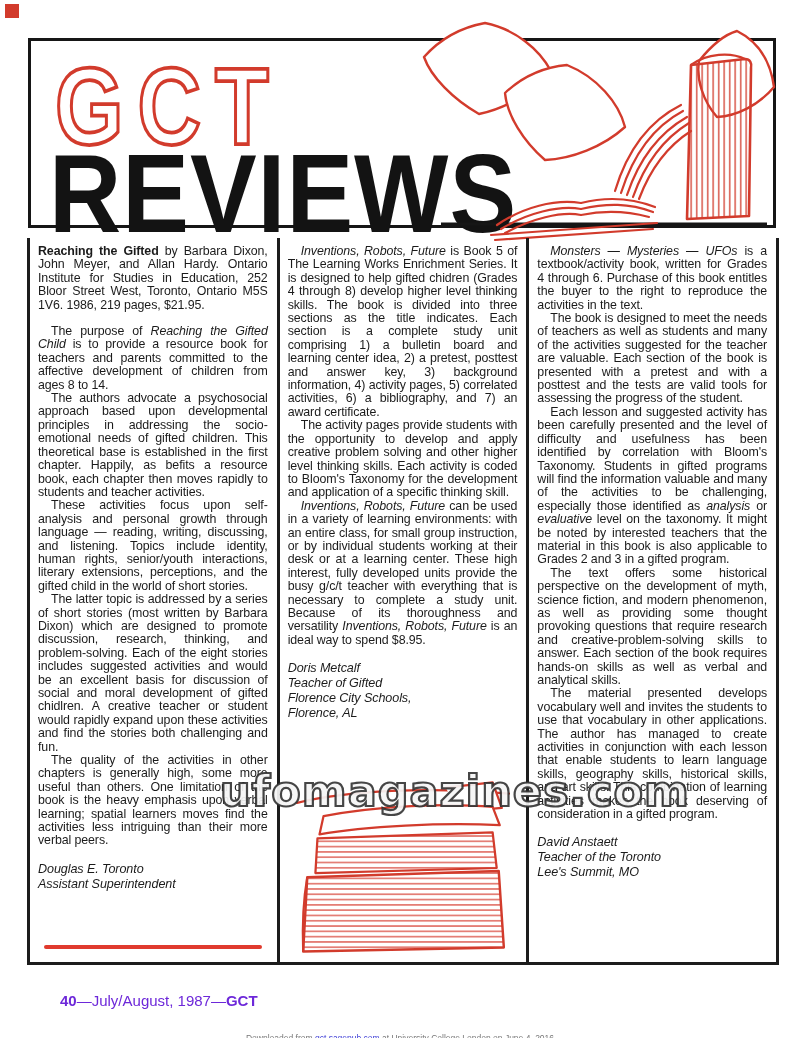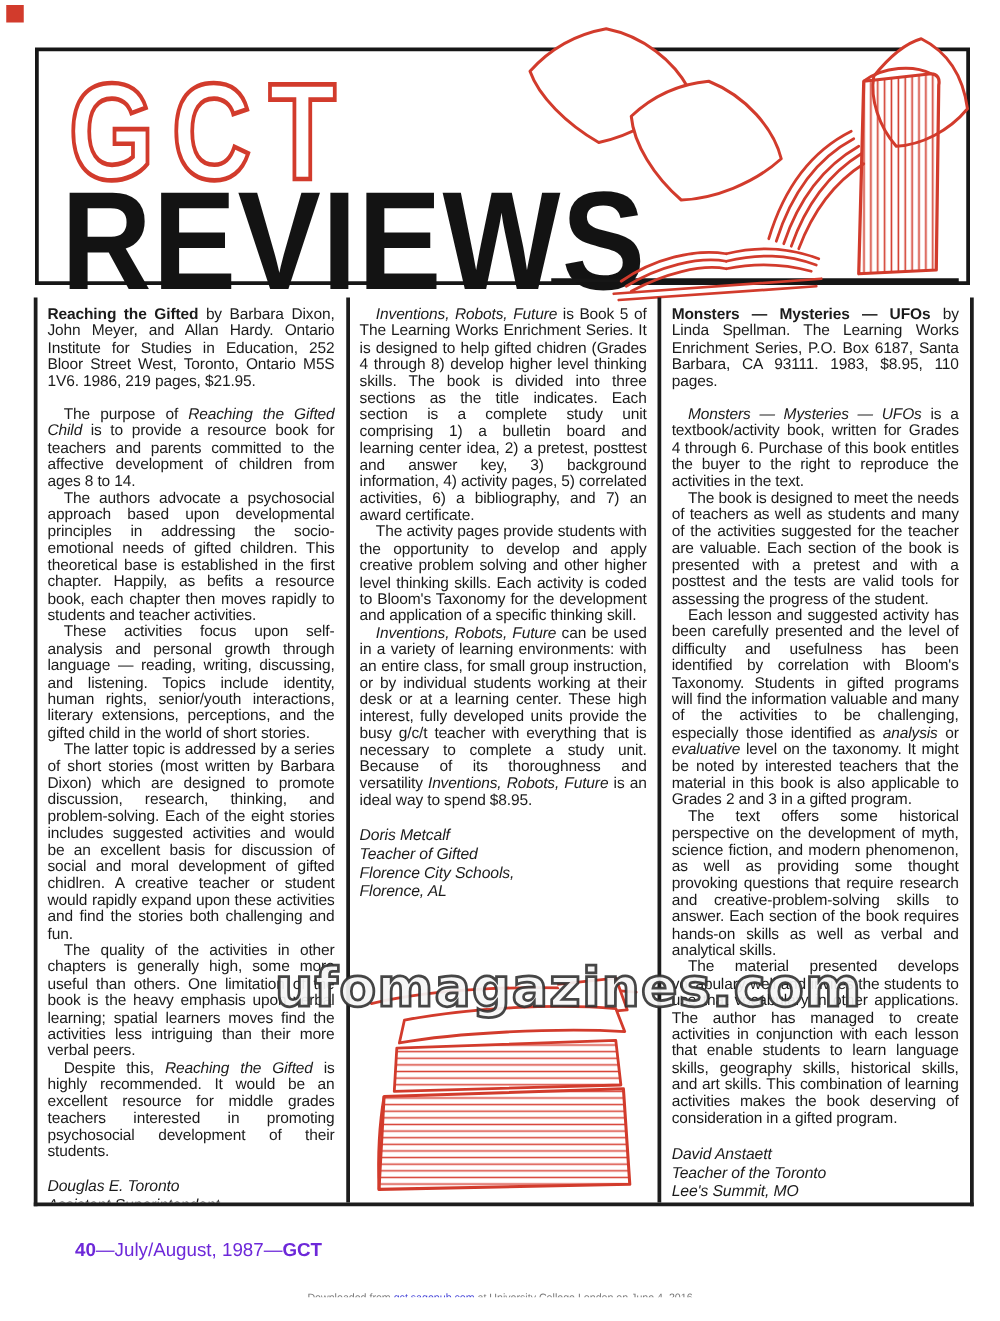--- a/index.html
+++ b/index.html
@@ -105,21 +105,20 @@
   <main class="content">
 
     <section class="col">
       <div class="col-text" id="colText0">
           <p class="review-head"><b>Reaching the Gifted</b> by Barbara Dixon, John Meyer, and Allan Hardy. Ontario Institute for Studies in Education, 252 Bloor Street West, Toronto, Ontario M5S 1V6. 1986, 219 pages, $21.95.</p>
           <p class="body-para"><span>The purpose of </span><i>Reaching the Gifted Child</i><span> is to provide a resource book for teachers and parents committed to the affective development of children from ages 8 to 14.</span></p>
           <p class="body-para"><span>The authors advocate a psychosocial approach based upon developmental principles in addressing the socio-emotional needs of gifted children. This theoretical base is established in the first chapter. Happily, as befits a resource book, each chapter then moves rapidly to students and teacher activities.</span></p>
           <p class="body-para"><span>These activities focus upon self-analysis and personal growth through language — reading, writing, discussing, and listening. Topics include identity, human rights, senior/youth interactions, literary extensions, perceptions, and the gifted child in the world of short stories.</span></p>
           <p class="body-para"><span>The latter topic is addressed by a series of short stories (most written by Barbara Dixon) which are designed to promote discussion, research, thinking, and problem-solving. Each of the eight stories includes suggested activities and would be an excellent basis for discussion of social and moral development of gifted chidlren. A creative teacher or student would rapidly expand upon these activities and find the stories both challenging and fun.</span></p>
           <p class="body-para"><span>The quality of the activities in other chapters is generally high, some more useful than others. One limitation of the book is the heavy emphasis upon verbal learning; spatial learners moves find the activities less intriguing than their more verbal peers.</span></p>
-          <p class="body-para"><span>Despite this, </span><i>Reaching the Gifted</i><span> is highly recommended. It would be an excellent resource for middle grades teachers interested in promoting psychosocial development of their students.</span></p>
           <div class="signature">
             <div>Douglas E. Toronto</div>
             <div>Assistant Superintendent</div>
           </div>
         </div>
       <div class="red-divider"></div>
     </section>
 
     <div class="vrule"></div>
 
@@ -149,21 +148,20 @@
           <path d="M14,95 L202,89 L207,164 L10,168 Z" fill="url(#hl)" stroke="#d23b2c" stroke-width="2.4" stroke-linejoin="round"></path>
           <path d="M14,95 C10,118 9,142 10,168" fill="none" stroke="#d23b2c" stroke-width="2.2"></path>
         </g>
       </svg>
     </section>
 
     <div class="vrule"></div>
 
     <section class="col">
       <div class="col-text" id="colText2">
-          <p class="review-head"><b>Monsters — Mysteries — UFOs</b> by Linda Spellman. The Learning Works Enrichment Series, P.O. Box 6187, Santa Barbara, CA 93111. 1983, $8.95, 110 pages.</p>
           <p class="body-para"><i>Monsters — Mysteries — UFOs</i><span> is a textbook/activity book, written for Grades 4 through 6. Purchase of this book entitles the buyer to the right to reproduce the activities in the text.</span></p>
           <p class="body-para"><span>The book is designed to meet the needs of teachers as well as students and many of the activities suggested for the teacher are valuable. Each section of the book is presented with a pretest and with a posttest and the tests are valid tools for assessing the progress of the student.</span></p>
           <p class="body-para"><span>Each lesson and suggested activity has been carefully presented and the level of difficulty and usefulness has been identified by correlation with Bloom's Taxonomy. Students in gifted programs will find the information valuable and many of the activities to be challenging, especially those identified as </span><i>analysis</i><span> or </span><i>evaluative</i><span> level on the taxonomy. It might be noted by interested teachers that the material in this book is also applicable to Grades 2 and 3 in a gifted program.</span></p>
           <p class="body-para"><span>The text offers some historical perspective on the development of myth, science fiction, and modern phenomenon, as well as providing some thought provoking questions that require research and creative-problem-solving skills to answer. Each section of the book requires hands-on skills as well as verbal and analytical skills.</span></p>
           <p class="body-para"><span>The material presented develops vocabulary well and invites the students to use that vocabulary in other applications. The author has managed to create activities in conjunction with each lesson that enable students to learn language skills, geography skills, historical skills, and art skills. This combination of learning activities makes the book deserving of consideration in a gifted program.</span></p>
           <div class="signature">
             <div>David Anstaett</div>
             <div>Teacher of the Toronto</div>
             <div>Lee's Summit, MO</div>
           </div>

